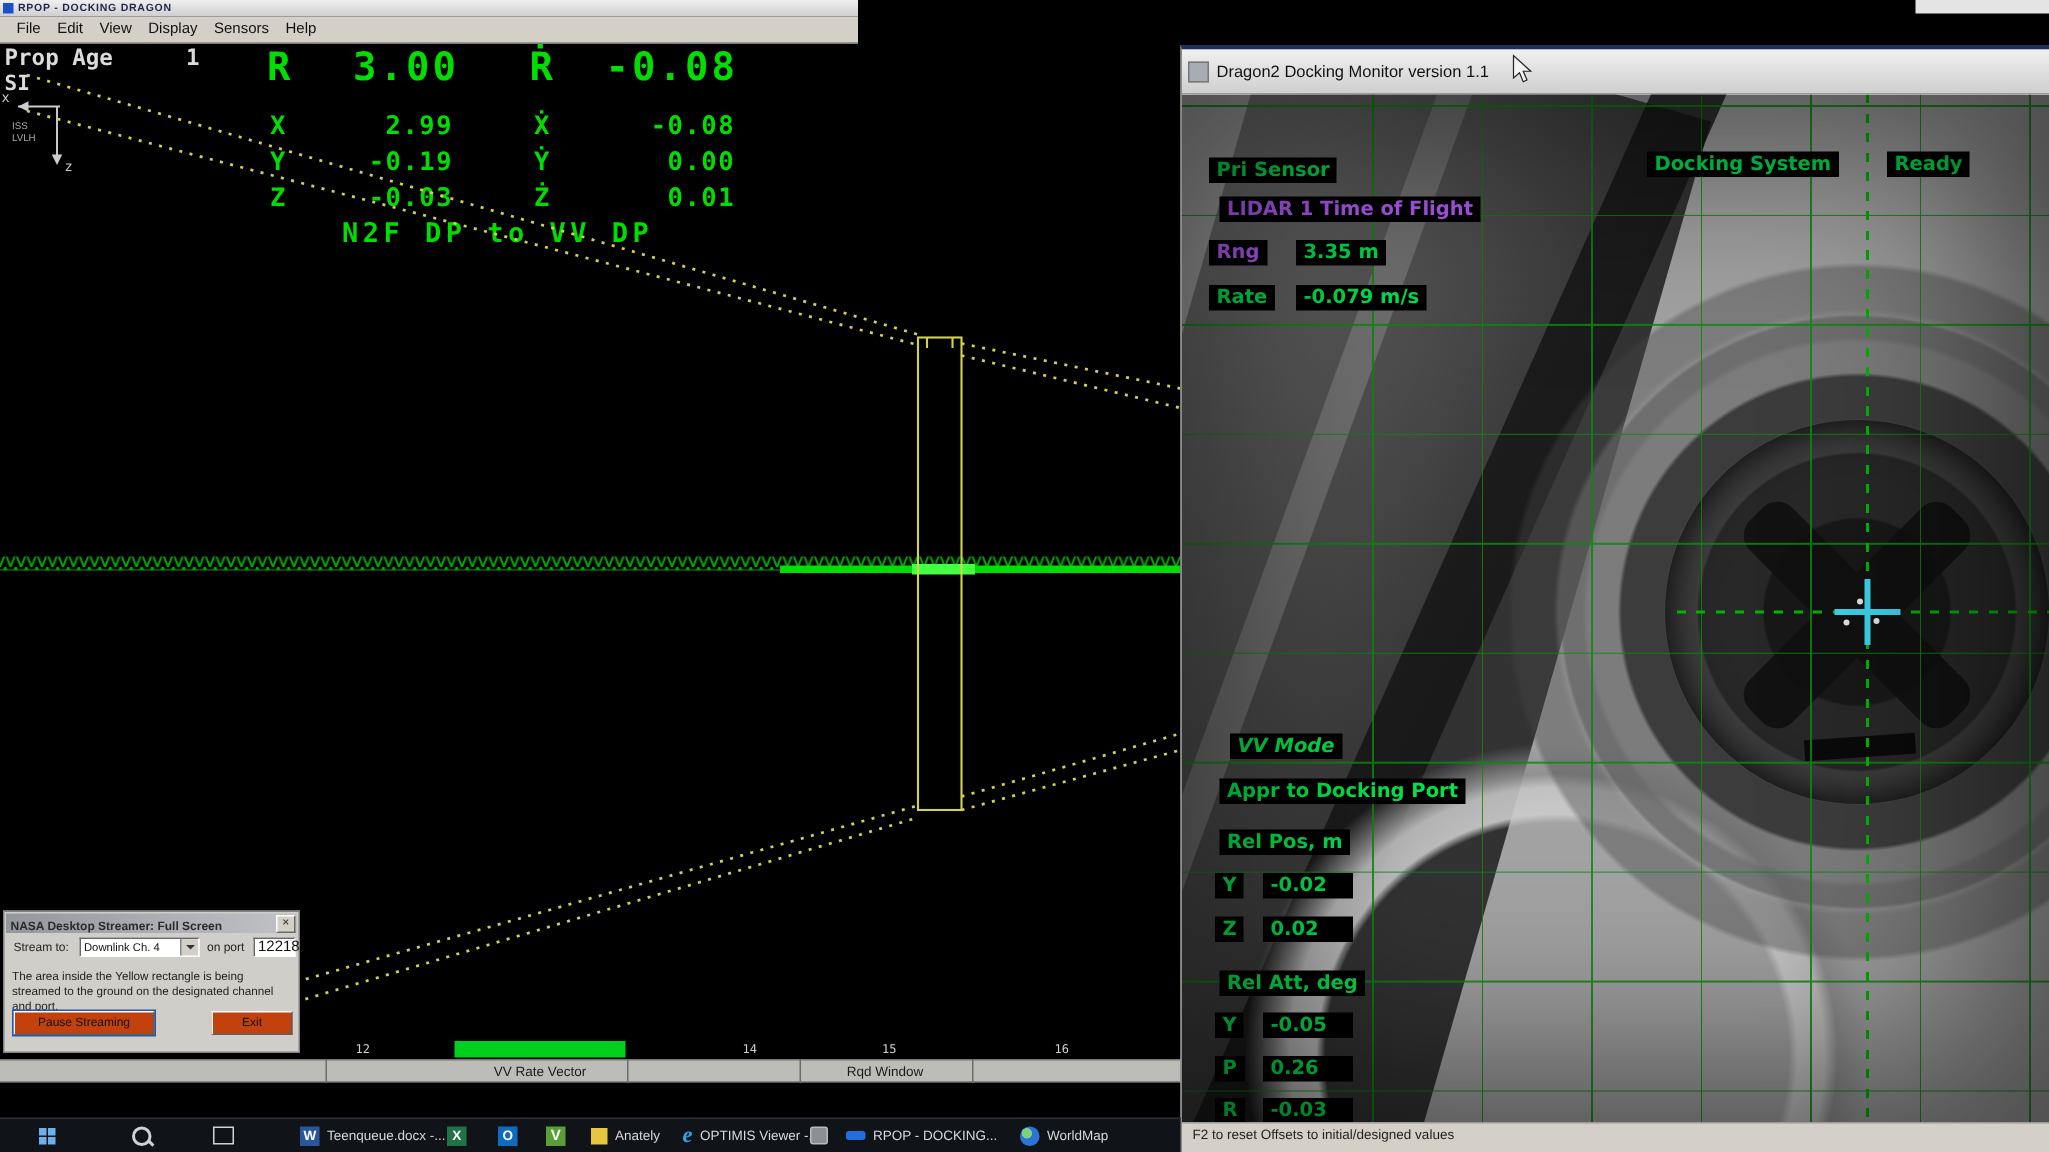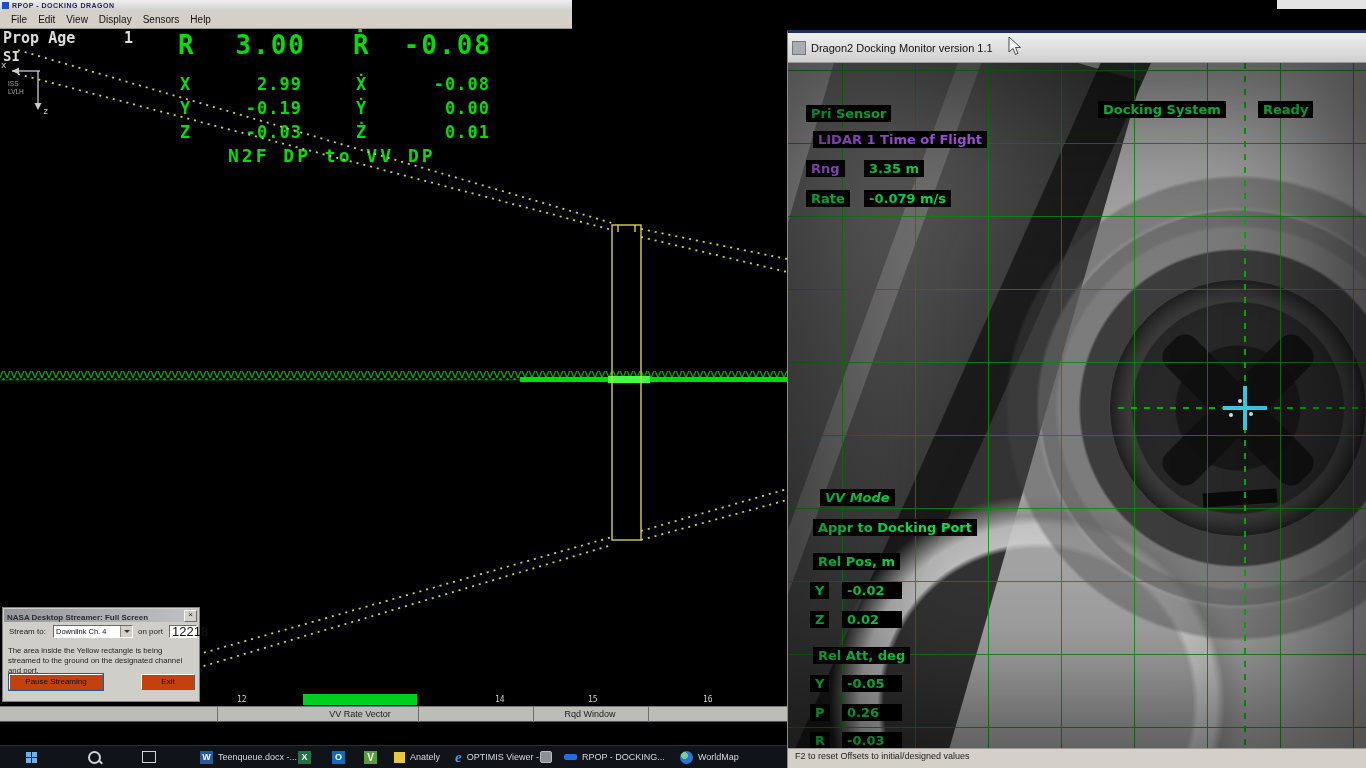--- a/index.html
+++ b/index.html
@@ -60,21 +60,21 @@
   .dlg-lbl{position:absolute;font-size:8px;color:#222;}
   .dlg-select{position:absolute;left:50px;top:17px;width:80px;height:13px;background:#fff;
               border:1px solid;border-color:#6a6a6a #fff #fff #6a6a6a;box-sizing:border-box;}
   .dlg-select .val{font-size:7.5px;color:#111;margin-left:2px;line-height:11px;display:block;}
   .dlg-select .dd{position:absolute;right:0;top:0;width:11px;height:11px;background:#d4d0c8;
                   border-left:1px solid #888;}
   .dlg-select .dd::after{content:"";position:absolute;left:2.5px;top:4px;border:3px solid transparent;
                   border-top-color:#333;}
   .dlg-port{position:absolute;left:166px;top:17px;width:28px;height:13px;background:#fff;
             border:1px solid;border-color:#6a6a6a #fff #fff #6a6a6a;box-sizing:border-box;
-            font-size:13px;color:#111;line-height:11px;padding-left:2px;}
+            font-size:10px;color:#111;line-height:11px;padding-left:2px;}
   .dlg-body{position:absolute;left:5px;top:38px;width:188px;font-size:7.8px;line-height:10px;color:#222;}
   .dlg-btn{position:absolute;top:66px;height:16px;background:#c2410c;font-size:8px;color:#111;
            border:1px solid;border-color:#fff #5f5f5f #5f5f5f #fff;text-align:center;line-height:14px;box-sizing:border-box;}
   .dlg-btn.focus{outline:1px solid #2458a8;outline-offset:0px;}
   .btn-pause{left:6px;width:94px;}
   .btn-exit{left:138px;width:54px;}
 
   
   .rw{position:absolute;left:787px;top:30px;width:579px;height:738px;background:#d4d0c8;
       border-top:3px solid #1c2f5e;border-left:1px solid #8b8b8b;box-sizing:border-box;}

